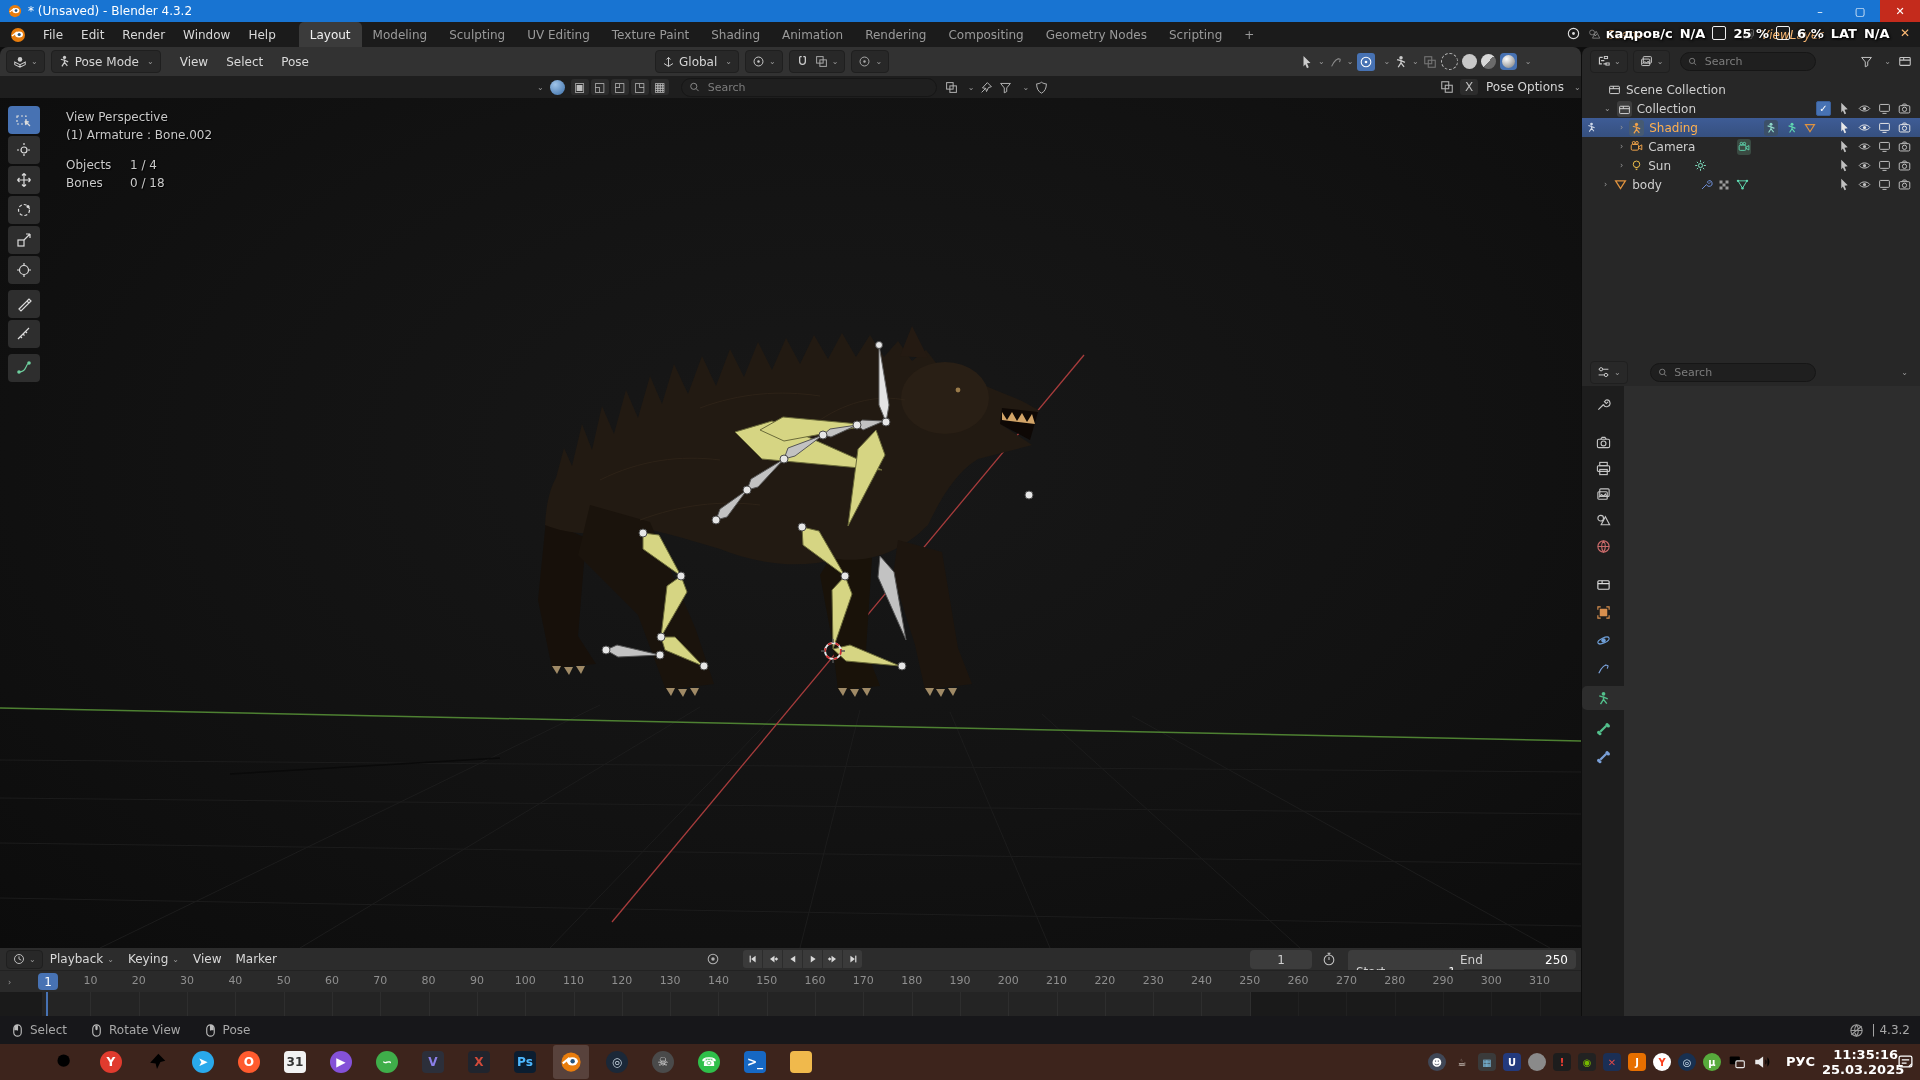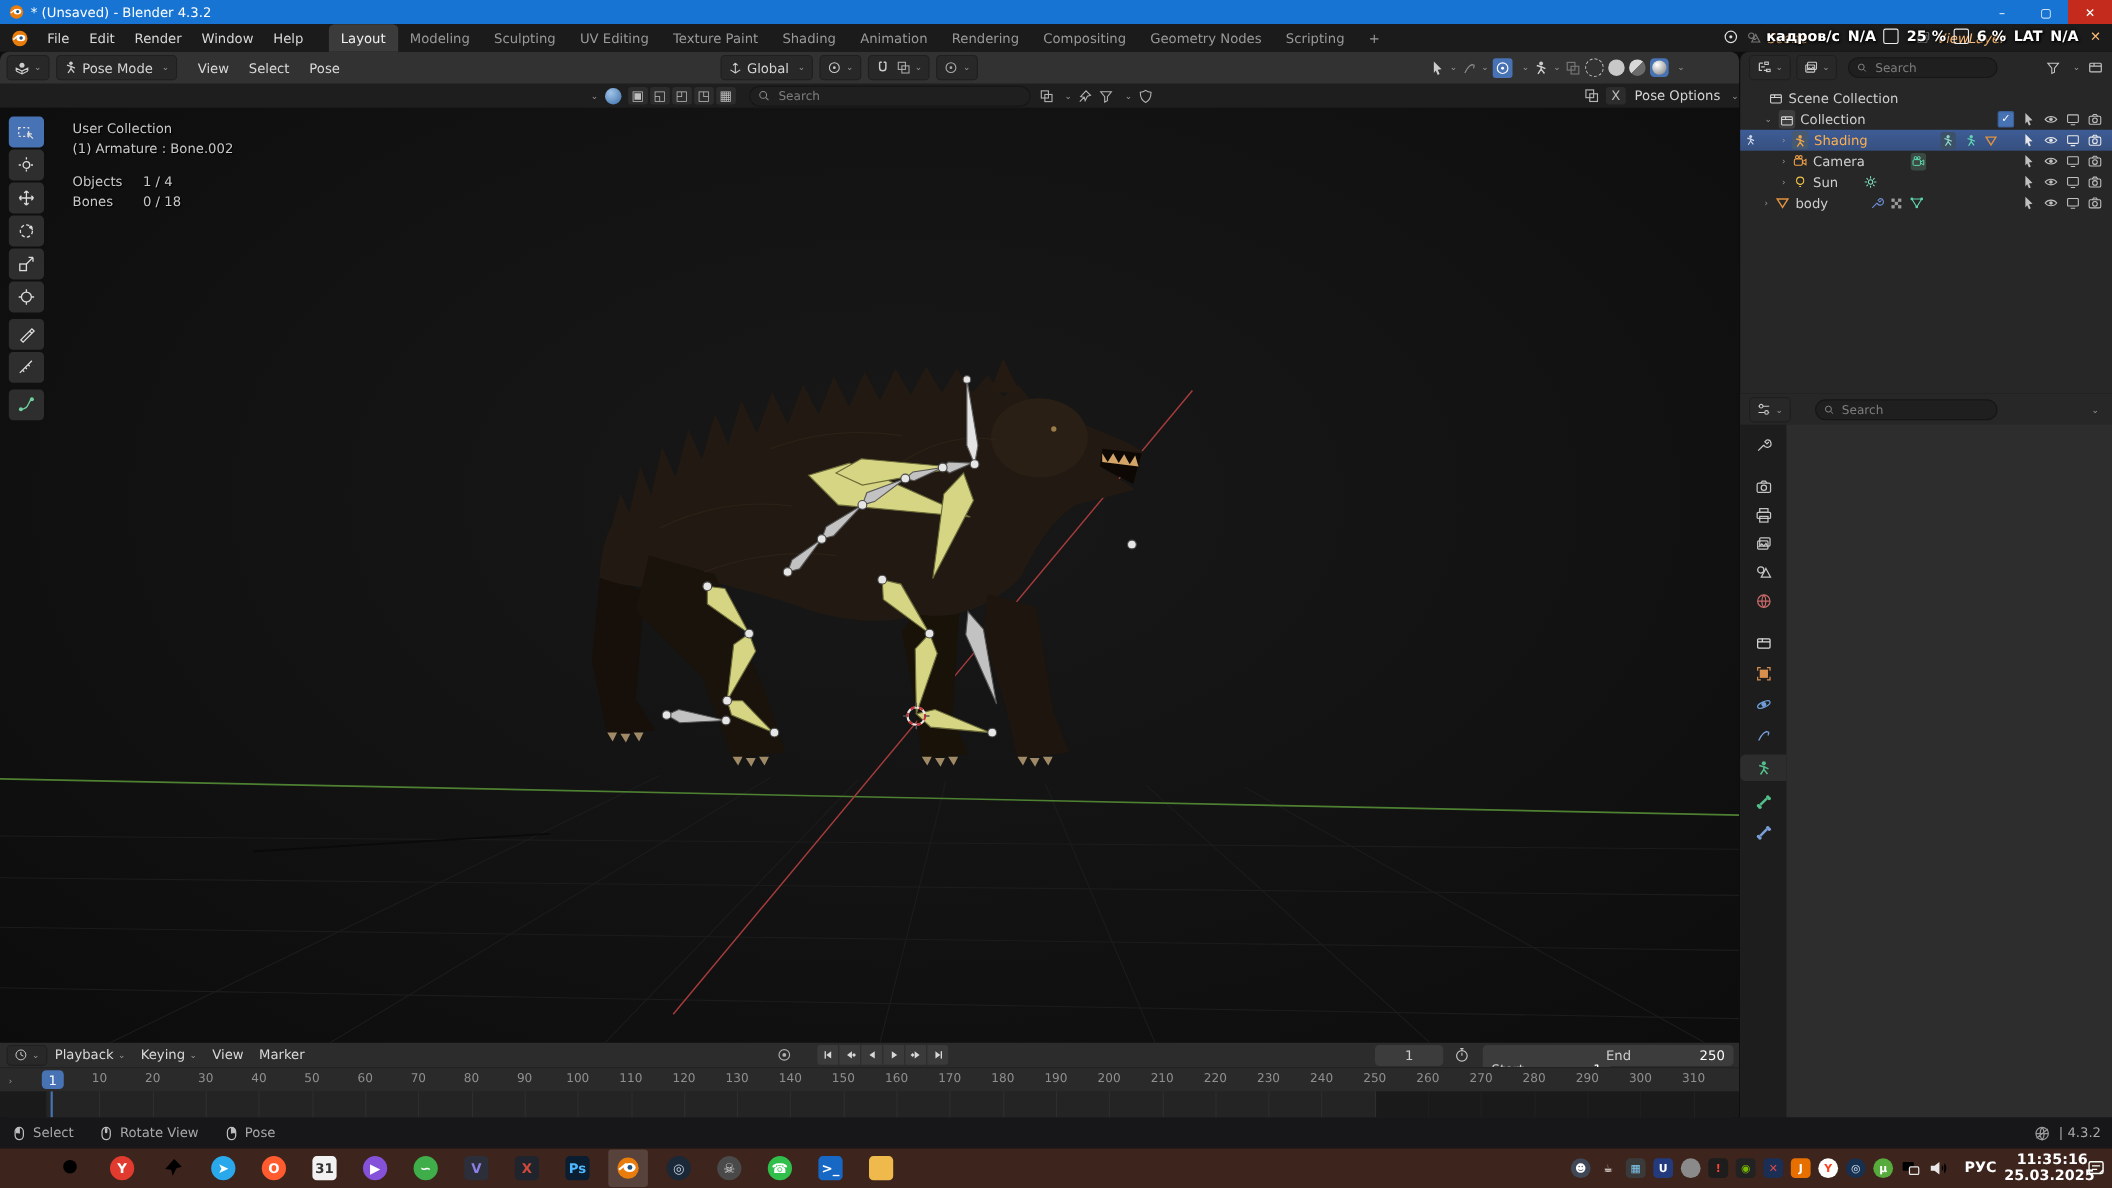--- a/index.html
+++ b/index.html
@@ -566,21 +566,21 @@
       </g>
 
       <g>
         <circle cx="833" cy="553" r="8" fill="none" stroke="#e8e8e8" stroke-width="2"></circle>
         <circle cx="833" cy="553" r="8" fill="none" stroke="#c33" stroke-width="2" stroke-dasharray="4 4"></circle>
         <path d="M833,541 V545 M833,561 V565 M821,553 H825 M841,553 H845" stroke="#555" stroke-width="1.4"></path>
       </g>
     </svg>
 
     
-    <div class="abs vtext" style="left:66px;top:12px">User Collection</div>
+    <div class="abs vtext" style="left:66px;top:12px">View Perspective</div>
     <div class="abs vtext" style="left:66px;top:30px">(1) Armature : Bone.002</div>
     <div class="abs vtext" style="left:66px;top:60px">Objects</div>
     <div class="abs vtext" style="left:130px;top:60px">1 / 4</div>
     <div class="abs vtext" style="left:66px;top:78px">Bones</div>
     <div class="abs vtext" style="left:130px;top:78px">0 / 18</div>
 
     
     <div class="abs tool active" style="top:8px">
         <svg class="ic" width="16" height="16">
           <rect x="1" y="4" width="9" height="8" stroke-dasharray="2 2"></rect>

